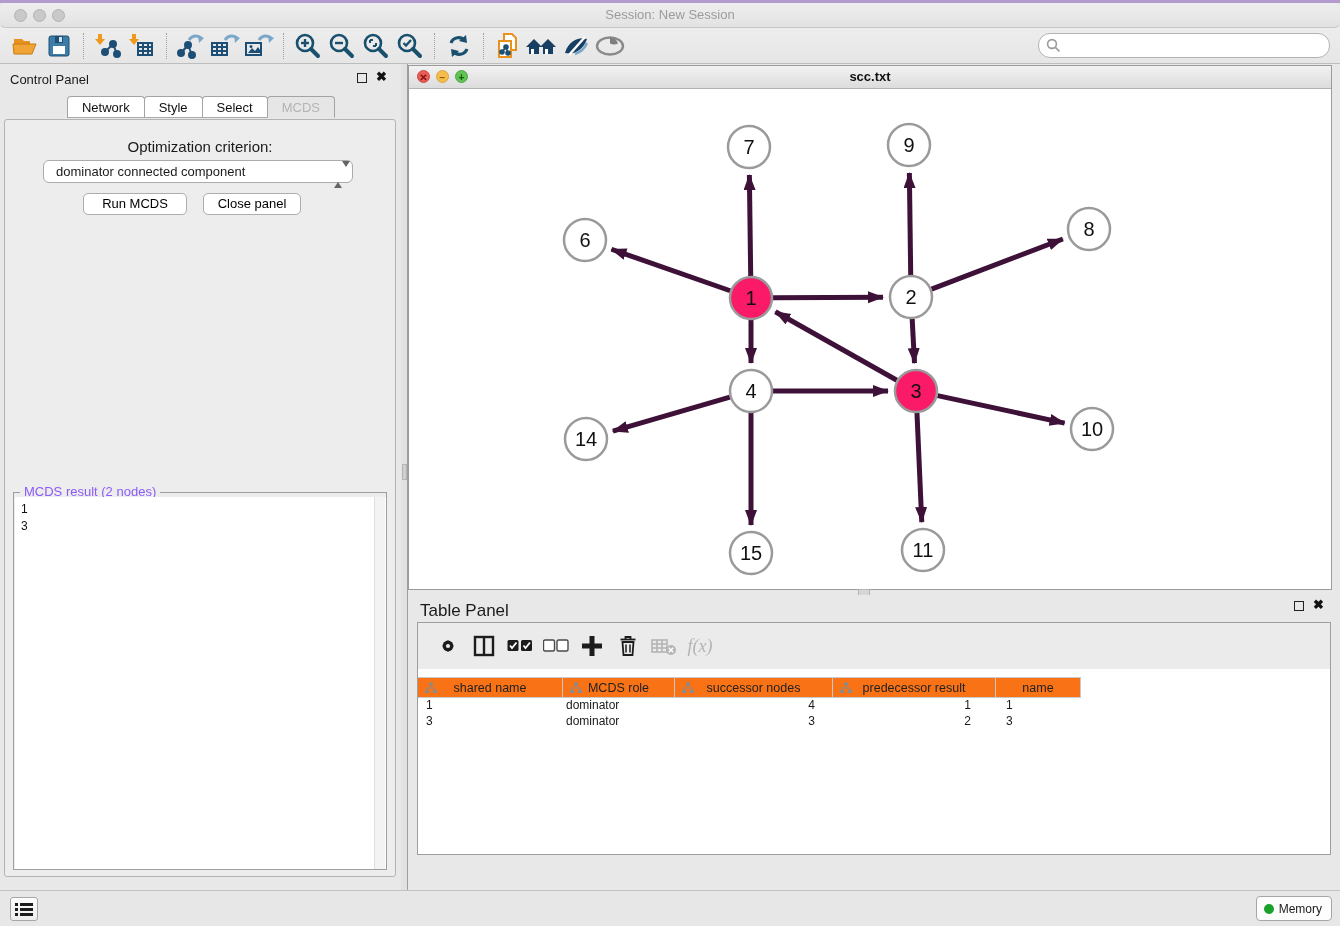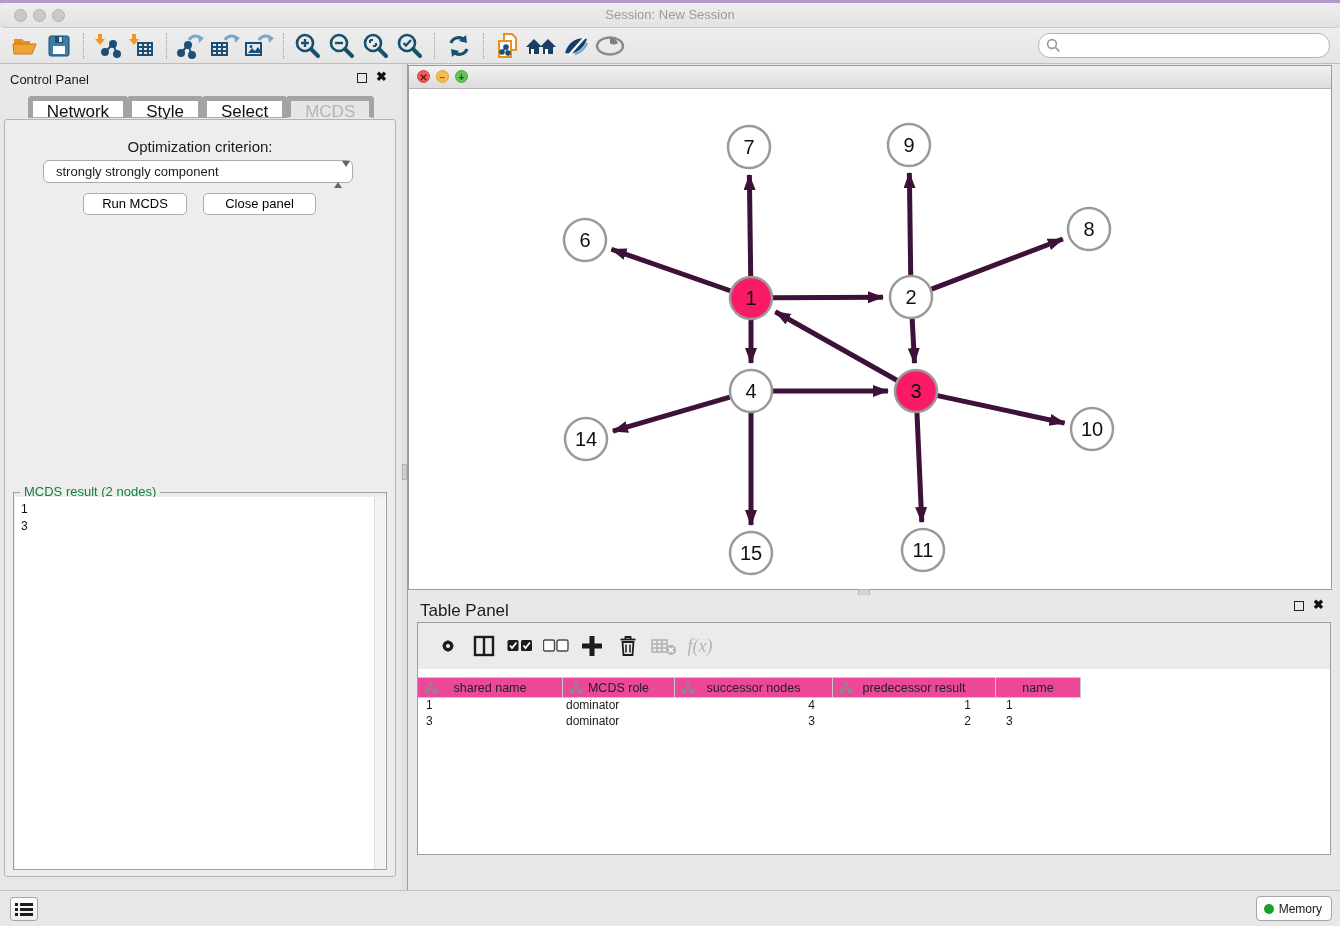--- a/index.html
+++ b/index.html
@@ -33,22 +33,22 @@
   }
   .search-glass { position:absolute; left:8px; top:5px; }
   
   .control-panel { position:absolute; left:0; top:64px; width:401px; height:826px; background:#e8e8e8; }
   .cp-header { position:absolute; left:0; top:0; width:100%; height:30px;padding-left:36px; }
   .cp-title { position:absolute; left:10px; top:8px; font-size:13px; color:#1a1a1a; }
   .panel-float { position:absolute; top:9px; width:10px; height:10px; border:1.5px solid #222; }
   .panel-close { position:absolute; top:6px; font-size:13px; font-weight:bold; color:#111; line-height:14px; }
   .cp-tabs { position:absolute; left:0; top:32px; width:100%; display:flex; justify-content:center; }
   .tab-top {
-    height:22px; padding:0 14px; background:#fff; border:5px solid #a3a3a3; border-bottom:1px solid #a8a8a8;
-    border-radius:4px 4px 0 0; margin-right:-1px; font-size:17px; line-height:21px; color:#111;
+    height:22px; padding:0 14px; background:#fff; border:1px solid #a3a3a3; border-bottom:1px solid #a8a8a8;
+    border-radius:4px 4px 0 0; margin-right:-1px; font-size:13px; line-height:21px; color:#111;
   }
   .tab-top.selected { background:#e6e6e6; color:#b4b4b4; border-bottom:1px solid #e6e6e6; }
   .cp-body {
     position:absolute; left:4px; top:55px; width:392px; height:758px;
     background:#ededed; border:1px solid #b3b3b3; border-radius:3px;
   }
   .opt-label { position:absolute; left:0; top:18px; width:100%; text-align:center; font-size:15px; }
   .dropdown {
     position:absolute; left:38px; top:40px; width:310px; height:23px; background:#fff;
     border:1px solid #ababab; border-radius:6px; font-size:13px; line-height:21px; padding-left:12px;
@@ -58,21 +58,21 @@
   .dd-down{ width:0;height:0;border-left:4.5px solid transparent;border-right:4.5px solid transparent;border-top:6px solid #666;}
   .cp-btn {
     position:absolute; top:73px; height:22px; background:#fff; border:1px solid #adadad; border-radius:5px;
     font-size:13px; text-align:center; line-height:20px;
   }
   .result-fieldset {
     position:absolute; left:8px; top:372px; width:374px; height:378px;
     border:1px solid #9e9e9e;
   }
   .result-legend {
-    position:absolute; left:6px; top:-9px; background:#ededed; padding:0 4px; font-size:13px; color:#15803d;
+    position:absolute; left:6px; top:-9px; background:#ededed; padding:0 4px; font-size:13px; color:#8b5cf6;
   }
   .result-box {
     position:absolute; left:1px; top:4px; width:371px; height:372px; background:#fff;
     font-size:12px; line-height:17px; padding:4px 6px; white-space:pre; color:#111;
   }
   .result-scroll { position:absolute; right:1px; top:4px; width:11px; height:372px; background:#f3f3f3; border-left:1px solid #e0e0e0; }
   .v-splitter { position:absolute; left:401px; top:64px; width:7px; height:826px; background:#e2e2e2; border-right:1px solid #9e9e9e; }
   .v-handle { position:absolute; left:1px; top:400px; width:5px; height:16px; background:#cfcfcf; border:1px solid #b5b5b5; }
   
   .net-window {
@@ -91,21 +91,21 @@
   
   .table-panel { position:absolute; left:408px; top:595px; width:932px; height:295px; background:#e8e8e8; }
   .tp-title { position:absolute; left:12px; top:6px; font-size:17px; }
   .tp-box { position:absolute; left:9px; top:27px; width:914px; height:233px; background:#fff; border:1px solid #9e9e9e; }
   .tp-toolbar { position:absolute; left:0; top:0; width:100%; height:46px; background:#ebebeb; display:flex; align-items:center; padding-left:12px; }
   .tp-tb-btn { width:36px; height:32px; display:flex; align-items:center; justify-content:center; }
   .fx-label { font-family:"Liberation Serif", serif; font-style:italic; font-size:18px; color:#b3b3b3; }
   .tp-table { position:absolute; left:0; top:54px; width:100%; }
   .tp-header { display:flex; height:21px; }
   .th-cell {
-    background:#ec4899; border-top:1px solid #c9c9c9; border-bottom:1px solid #c9c9c9; border-right:1px solid #c9c9c9;
+    background:#f97316; border-top:1px solid #c9c9c9; border-bottom:1px solid #c9c9c9; border-right:1px solid #c9c9c9;
     display:flex; align-items:center; justify-content:center; font-size:12.5px; color:#222; position:relative;
   }
   .th-icon { position:absolute; left:7px; top:4px; }
   .tp-row { display:flex; height:16px; font-size:12px; }
   .td-cell { overflow:hidden; white-space:nowrap; }
   .tp-tabs { position:absolute; left:0; top:268px; width:100%; display:flex; justify-content:center; }
   .tab-bottom {
     height:23px; padding:0 13px; background:#fff; border:1px solid #a8a8a8; margin-right:-1px;
     border-radius:0 0 5px 5px; font-size:13px; line-height:21px; color:#111;
   }
@@ -294,44 +294,45 @@
   </div>
   <div class="cp-tabs">
     <div class="tab-top">Network</div>
     <div class="tab-top">Style</div>
     <div class="tab-top">Select</div>
     <div class="tab-top selected">MCDS</div>
   </div>
   <div class="cp-body">
     <div class="opt-label">Optimization criterion:</div>
     <div class="dropdown">
-      <span>strongly strongly component</span>
+      <span>dominator connected component</span>
       <span class="dd-stepper">
         <span class="dd-up"></span><span class="dd-down"></span>
       </span>
     </div>
     <button class="cp-btn" style="left:78px; width:104px">Run MCDS</button>
-    <button class="cp-btn" style="left:198px; width:113px">Close panel</button>
+    <button class="cp-btn" style="left:198px; width:98px">Close panel</button>
     <div class="result-fieldset">
       <span class="result-legend">MCDS result (2 nodes)</span>
       <div class="result-box" id="result-box">1
 3</div>
       <div class="result-scroll"></div>
     </div>
   </div>
 </div>
 <div class="v-splitter">
   <div class="v-handle"></div>
 </div>
 
 <div class="net-window">
   <div class="net-titlebar">
     <div class="nt-light nt-red" style="left:8px">✕</div>
     <div class="nt-light nt-yellow" style="left:27px">−</div>
     <div class="nt-light nt-green" style="left:46px">+</div>
+    <div class="net-title">scc.txt</div>
   </div>
   <div class="net-canvas">
     <svg id="graph-svg" width="922" height="500" viewBox="0 0 922 500">
       <defs>
         <marker id="arrow" markerUnits="userSpaceOnUse" markerWidth="18" markerHeight="14" refX="15" refY="6" orient="auto">
           <path id="arrow-path" d="M0,0 L16,6 L0,12 z" fill="#3d1138"></path>
         </marker>
       </defs>
       <g id="edge-layer">
           <line x1="341.7086348276299" y1="187.0019294860588" x2="340.3708284011983" y2="85.99754429047064" stroke="#3d1138" stroke-width="5" marker-end="url(#arrow)"></line>

